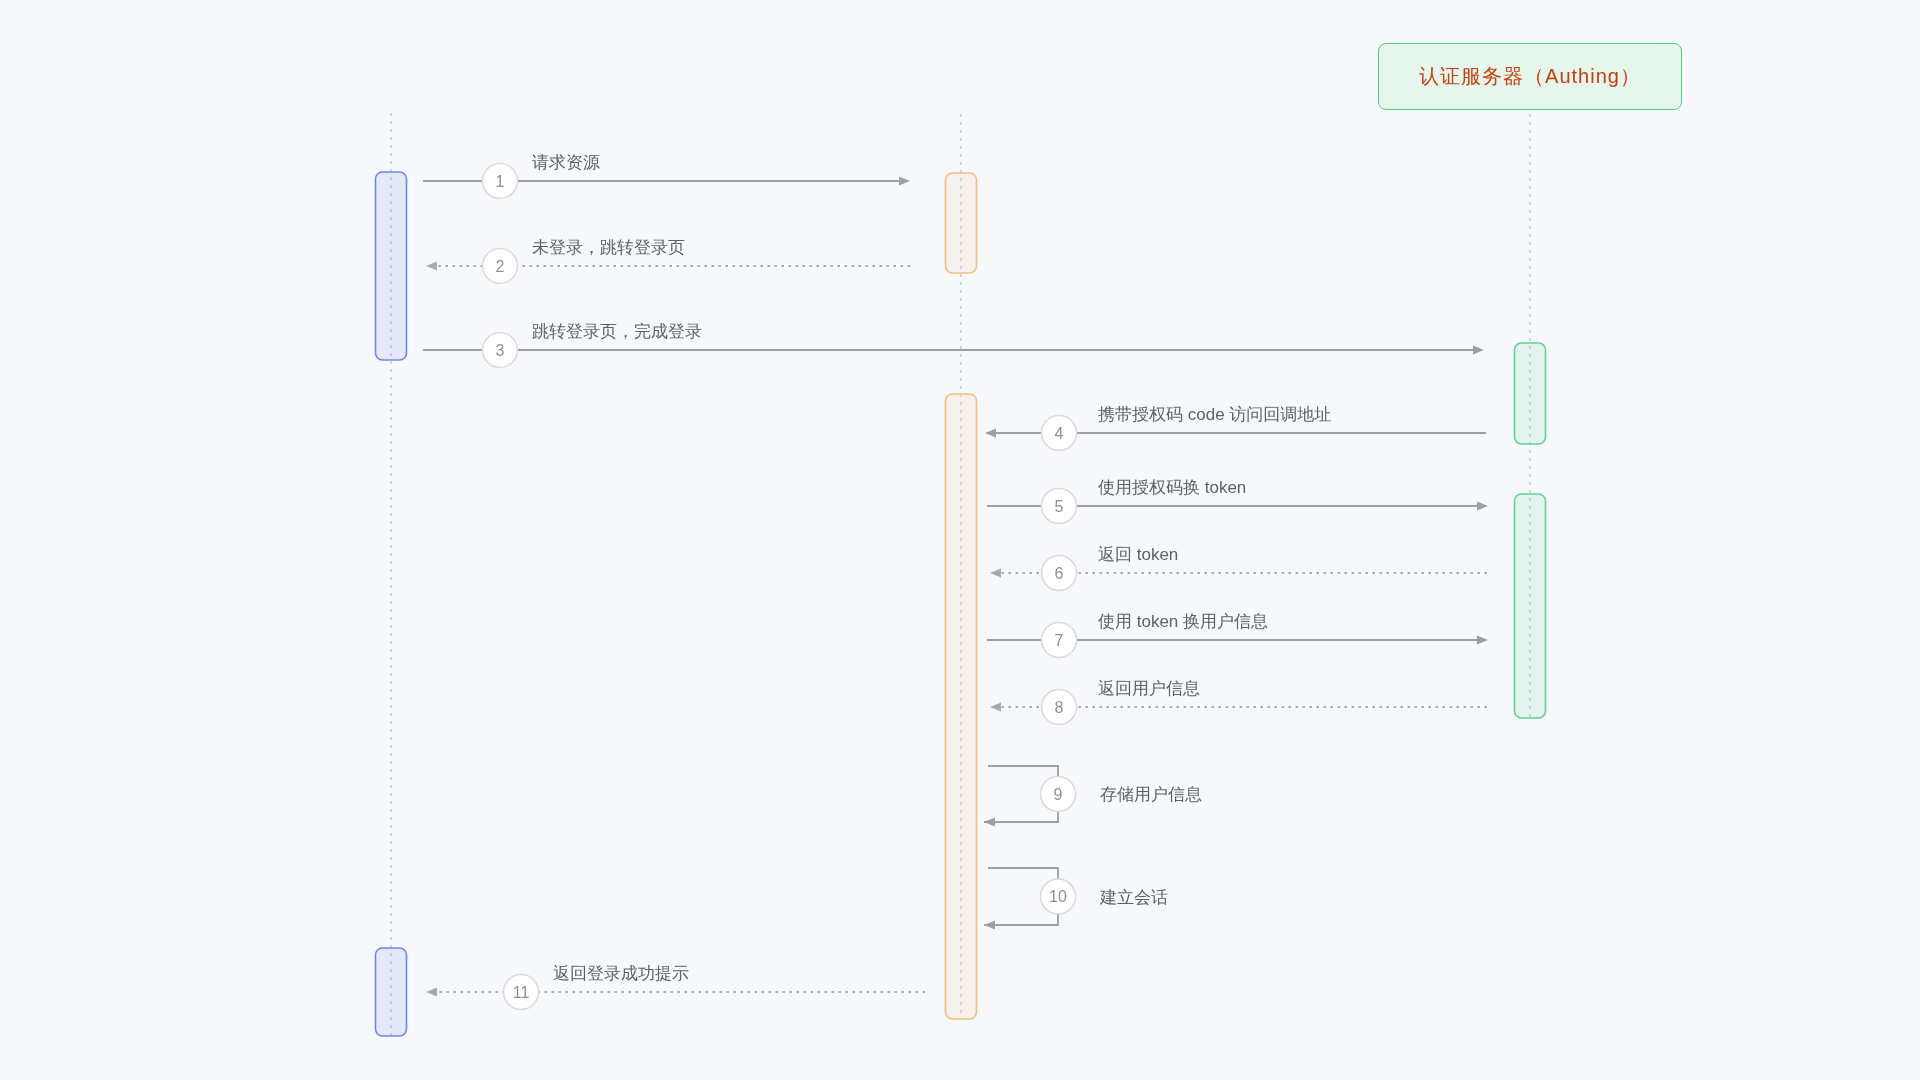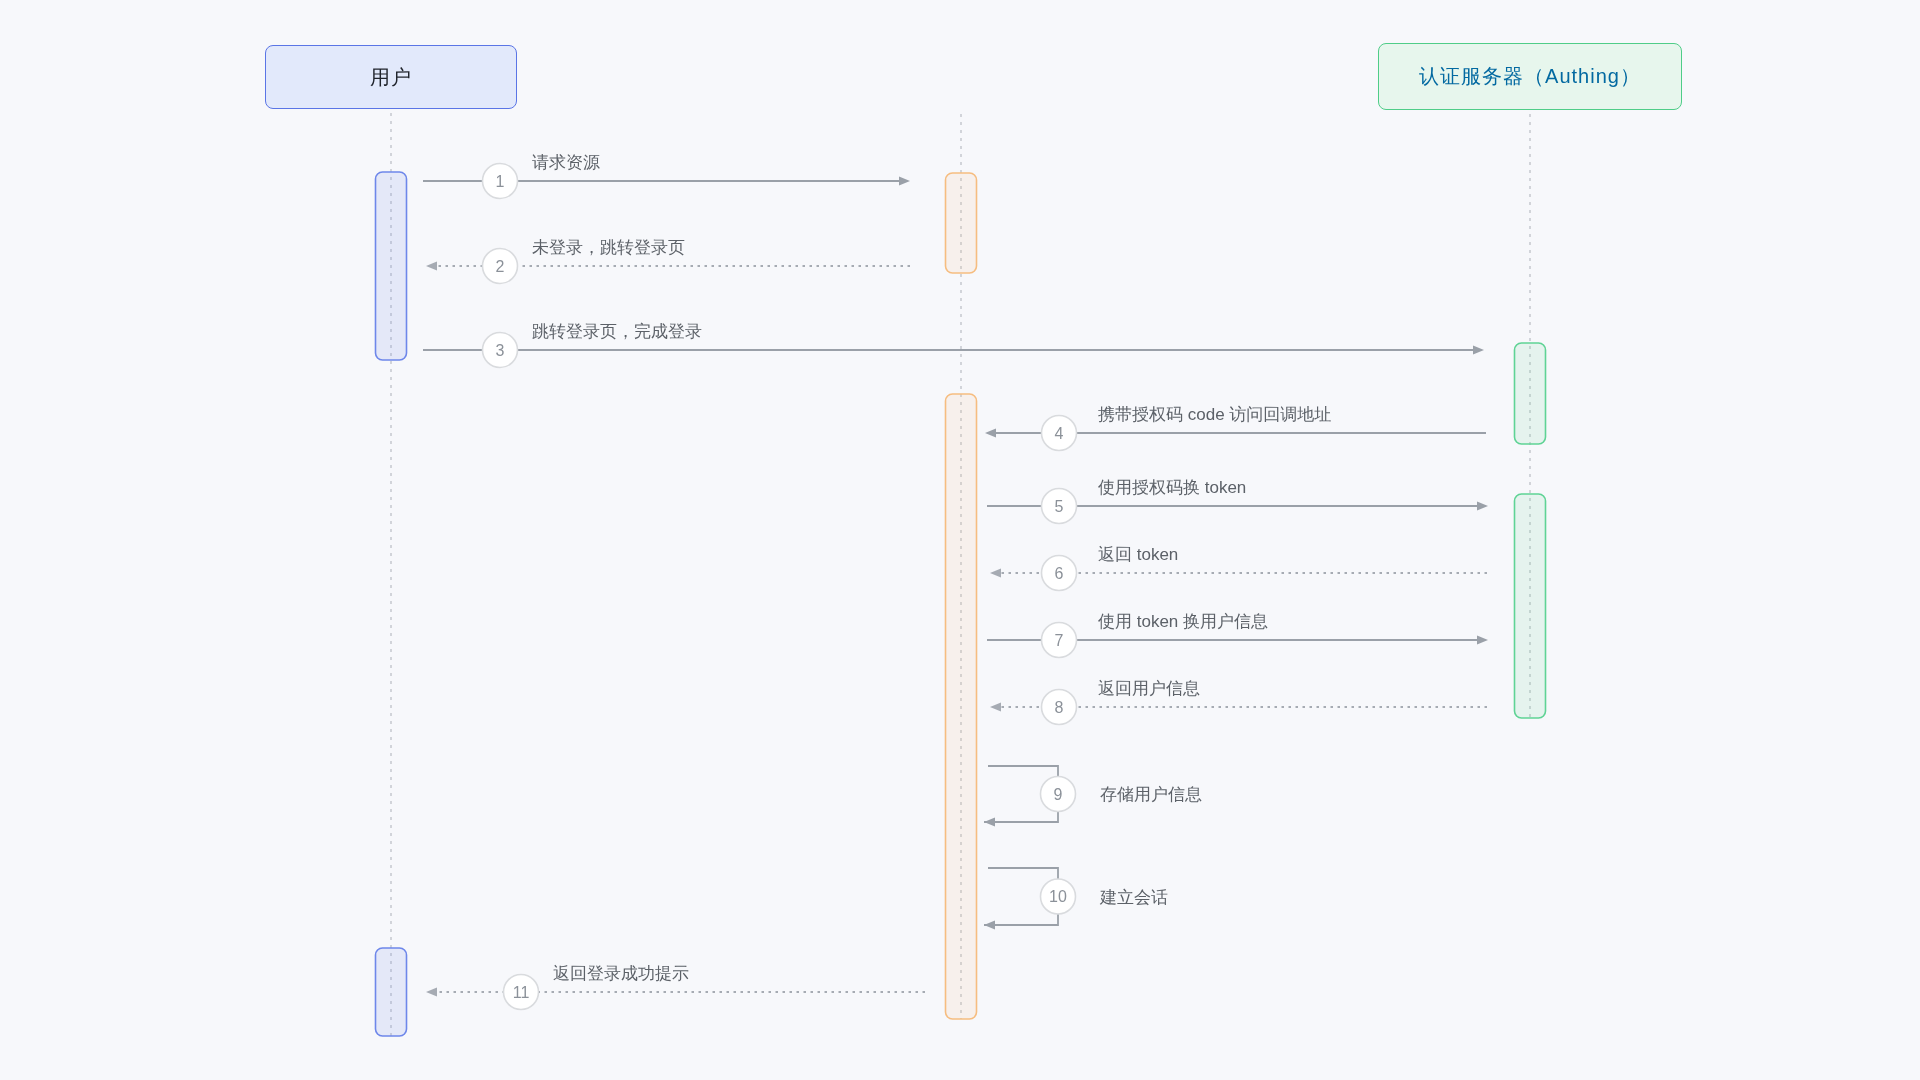--- a/index.html
+++ b/index.html
@@ -80,19 +80,16 @@
       <text x="1100" y="902.5" fill="#5c6168" font-size="17">建立会话</text>
       <circle cx="1058" cy="896.5" r="17.5" fill="#ffffff" stroke="#d9dbde" stroke-width="1.6"></circle>
       <text x="1058" y="902" fill="#8b9199" font-size="16" text-anchor="middle">10</text>
       <line x1="925" y1="992" x2="434" y2="992" stroke="#a6abb3" stroke-width="1.8" stroke-dasharray="2.5 4.5"></line>
       <polygon points="426,992 437,987.5 437,996.5" fill="#a6abb3"></polygon>
       <text x="553" y="979" fill="#5c6168" font-size="17">返回登录成功提示</text>
       <circle cx="521" cy="992" r="17.5" fill="#ffffff" stroke="#d9dbde" stroke-width="1.6"></circle>
       <text x="521" y="997.5" fill="#8b9199" font-size="16" text-anchor="middle">11</text>
     </svg>
 
-  <div class="actor" id="actor-user" style="background: rgb(226, 233, 251); border-color: rgb(90, 117, 230); color: rgb(32, 36, 44);">
-    <span>用户</span>
-  </div>
-  <div class="actor" id="actor-auth" style="background: rgb(231, 246, 237); border-color: rgb(79, 205, 136); color: #0369a1;">
+  <div class="actor" id="actor-auth" style="background: rgb(231, 246, 237); border-color: rgb(79, 205, 136); color: #c2410c;">
     <span>认证服务器（Authing）</span>
   </div>
 </div>
 
 </body></html>

